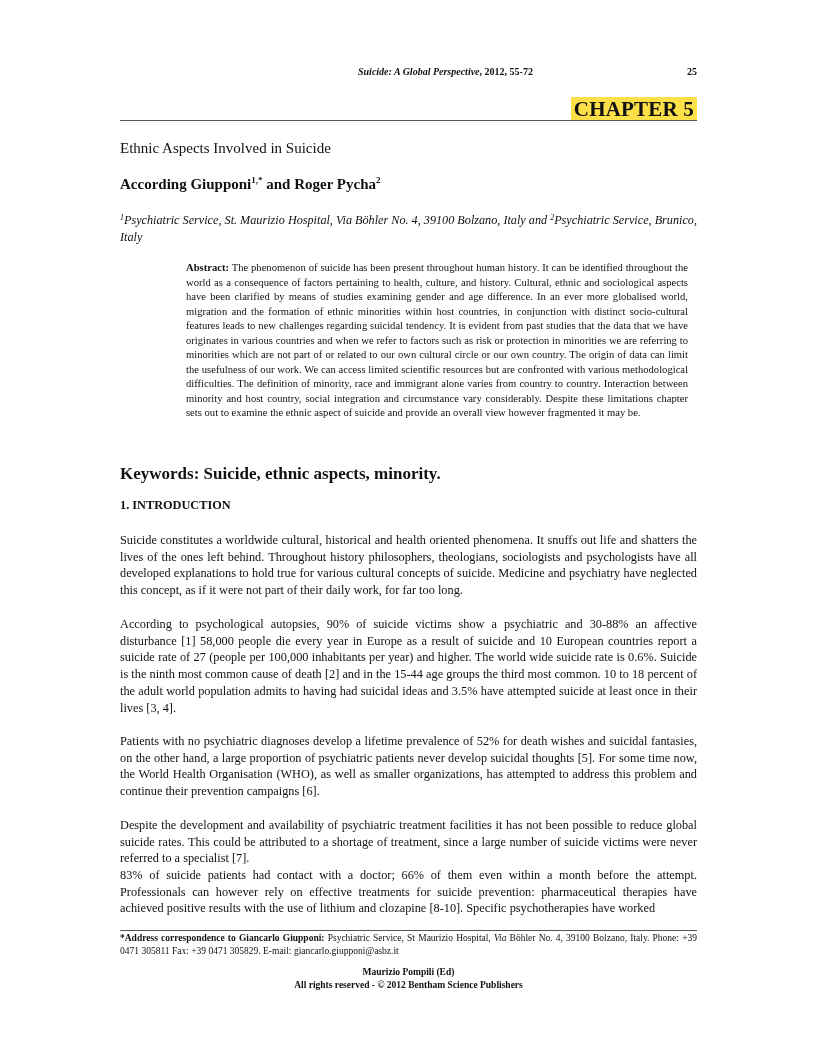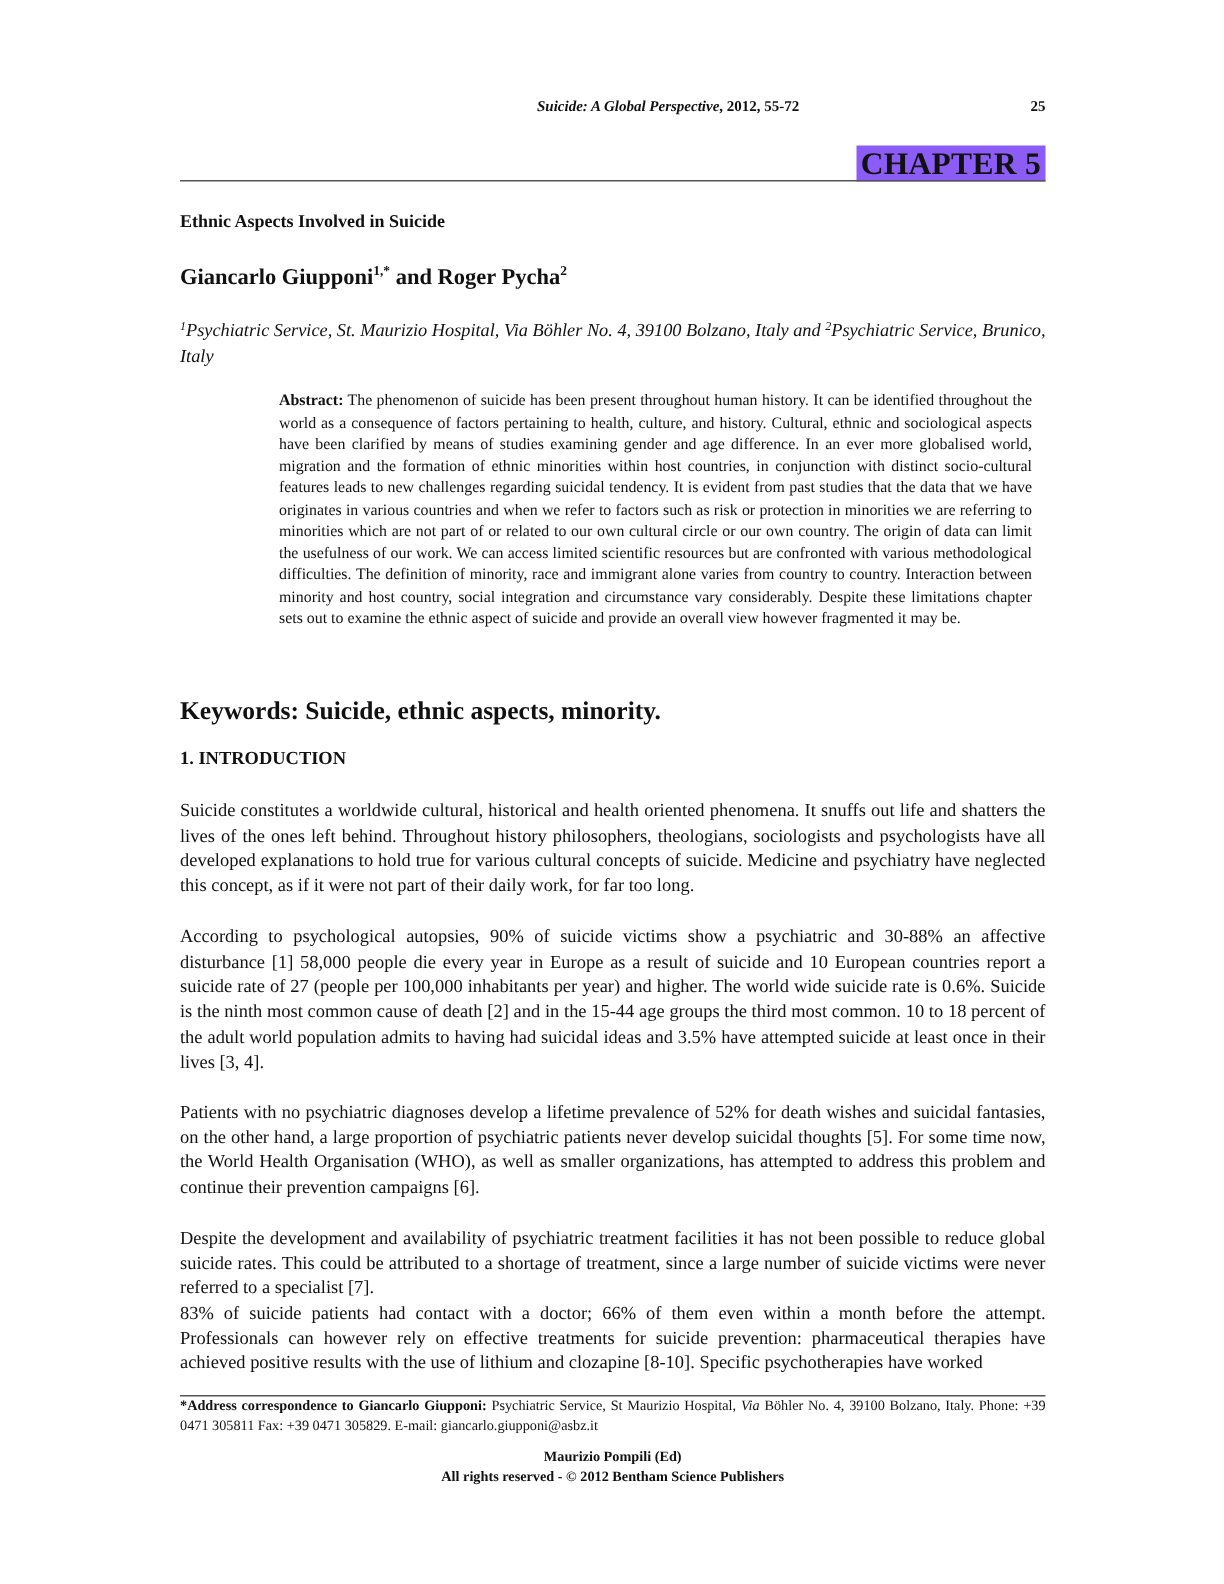--- a/index.html
+++ b/index.html
@@ -2,23 +2,23 @@
 <html><head>
 <meta charset="utf-8">
 <style>
   html, body { margin: 0; padding: 0; background: #ffffff; }
   body { width: 816px; height: 1056px; position: relative; font-family: "Liberation Serif", serif; color: #111; overflow: hidden; }
   .abs { position: absolute; }
   .running-head { left: 120px; width: 577px; top: 66px; font-size: 10px; font-weight: bold; }
   .running-head .jt { position: absolute; left: 190px; margin-left: 48px; }
   .running-head .jt i { font-style: italic; }
   .running-head .pg { position: absolute; right: 0; }
-  .chapter-box { right: 119px; top: 97px; background: #8b5cf6; font-weight: bold; font-size: 21px; padding: 0 3px; line-height: 24px; letter-spacing: 0.2px; }
+  .chapter-box { right: 119px; top: 97px; background: #fde047; font-weight: bold; font-size: 21px; padding: 0 3px; line-height: 24px; letter-spacing: 0.2px; }
   .chapter-rule { left: 120px; width: 577px; top: 120px; height: 0; border-top: 1.5px solid #555; }
-  .title { left: 120px; top: 140px; font-size: 12px; font-weight: bold; }
+  .title { left: 120px; top: 140px; font-size: 15px; font-weight: normal; }
   .authors { left: 120px; top: 175px; font-size: 15px; font-weight: bold; }
   .authors sup { font-size: 9px; vertical-align: 6px; }
   .affil { left: 120px; width: 577px; top: 209px; font-size: 12.2px; font-style: italic; line-height: 17px; text-align: justify; text-align-last: left; }
   .affil sup { font-size: 8px; vertical-align: 4px; }
   .abstract { left: 158px; width: 502px; top: 261px; font-size: 10.6px; line-height: 14.5px; text-align: justify; margin-left: 28px; }
   .abstract b { font-weight: bold; }
   .keywords { left: 120px; top: 464px; font-size: 17px; font-weight: bold; }
   .section { left: 120px; top: 498px; font-size: 12.3px; font-weight: bold; }
   .para { left: 120px; width: 577px; font-size: 12.3px; line-height: 16.7px; text-align: justify; }
   .foot-rule { left: 120px; width: 577px; top: 930px; border-top: 1px solid #555; }
@@ -33,21 +33,21 @@
   <span class="jt"><i>Suicide: A Global Perspective</i><span>, 2012, 55-72</span></span>
   <span class="pg">25</span>
 </div>
 
 <div class="abs chapter-box">CHAPTER 5</div>
 <div class="abs chapter-rule"></div>
 
 <div class="abs title">Ethnic Aspects Involved in Suicide</div>
 
 <div class="abs authors">
-  <span>Giancarlo Giupponi</span><sup>1,*</sup><span> and </span><span>Roger Pycha</span><sup>2</sup>
+  <span>According Giupponi</span><sup>1,*</sup><span> and </span><span>Roger Pycha</span><sup>2</sup>
 </div>
 
 <div class="abs affil">
   <sup>1</sup><span>Psychiatric Service, St. Maurizio Hospital, Via Böhler No. 4, 39100 Bolzano, Italy and </span><sup>2</sup><span>Psychiatric Service, Brunico, Italy</span>
 </div>
 
 <div class="abs abstract">
   <b>Abstract:</b><span> The phenomenon of suicide has been present throughout human history. It can be identified throughout the world as a consequence of factors pertaining to health, culture, and history. Cultural, ethnic and sociological aspects have been clarified by means of studies examining gender and age difference. In an ever more globalised world, migration and the formation of ethnic minorities within host countries, in conjunction with distinct socio-cultural features leads to new challenges regarding suicidal tendency. It is evident from past studies that the data that we have originates in various countries and when we refer to factors such as risk or protection in minorities we are referring to minorities which are not part of or related to our own cultural circle or our own country. The origin of data can limit the usefulness of our work. We can access limited scientific resources but are confronted with various methodological difficulties. The definition of minority, race and immigrant alone varies from country to country. Interaction between minority and host country, social integration and circumstance vary considerably. Despite these limitations chapter sets out to examine the ethnic aspect of suicide and provide an overall view however fragmented it may be.</span>
 </div>
 

